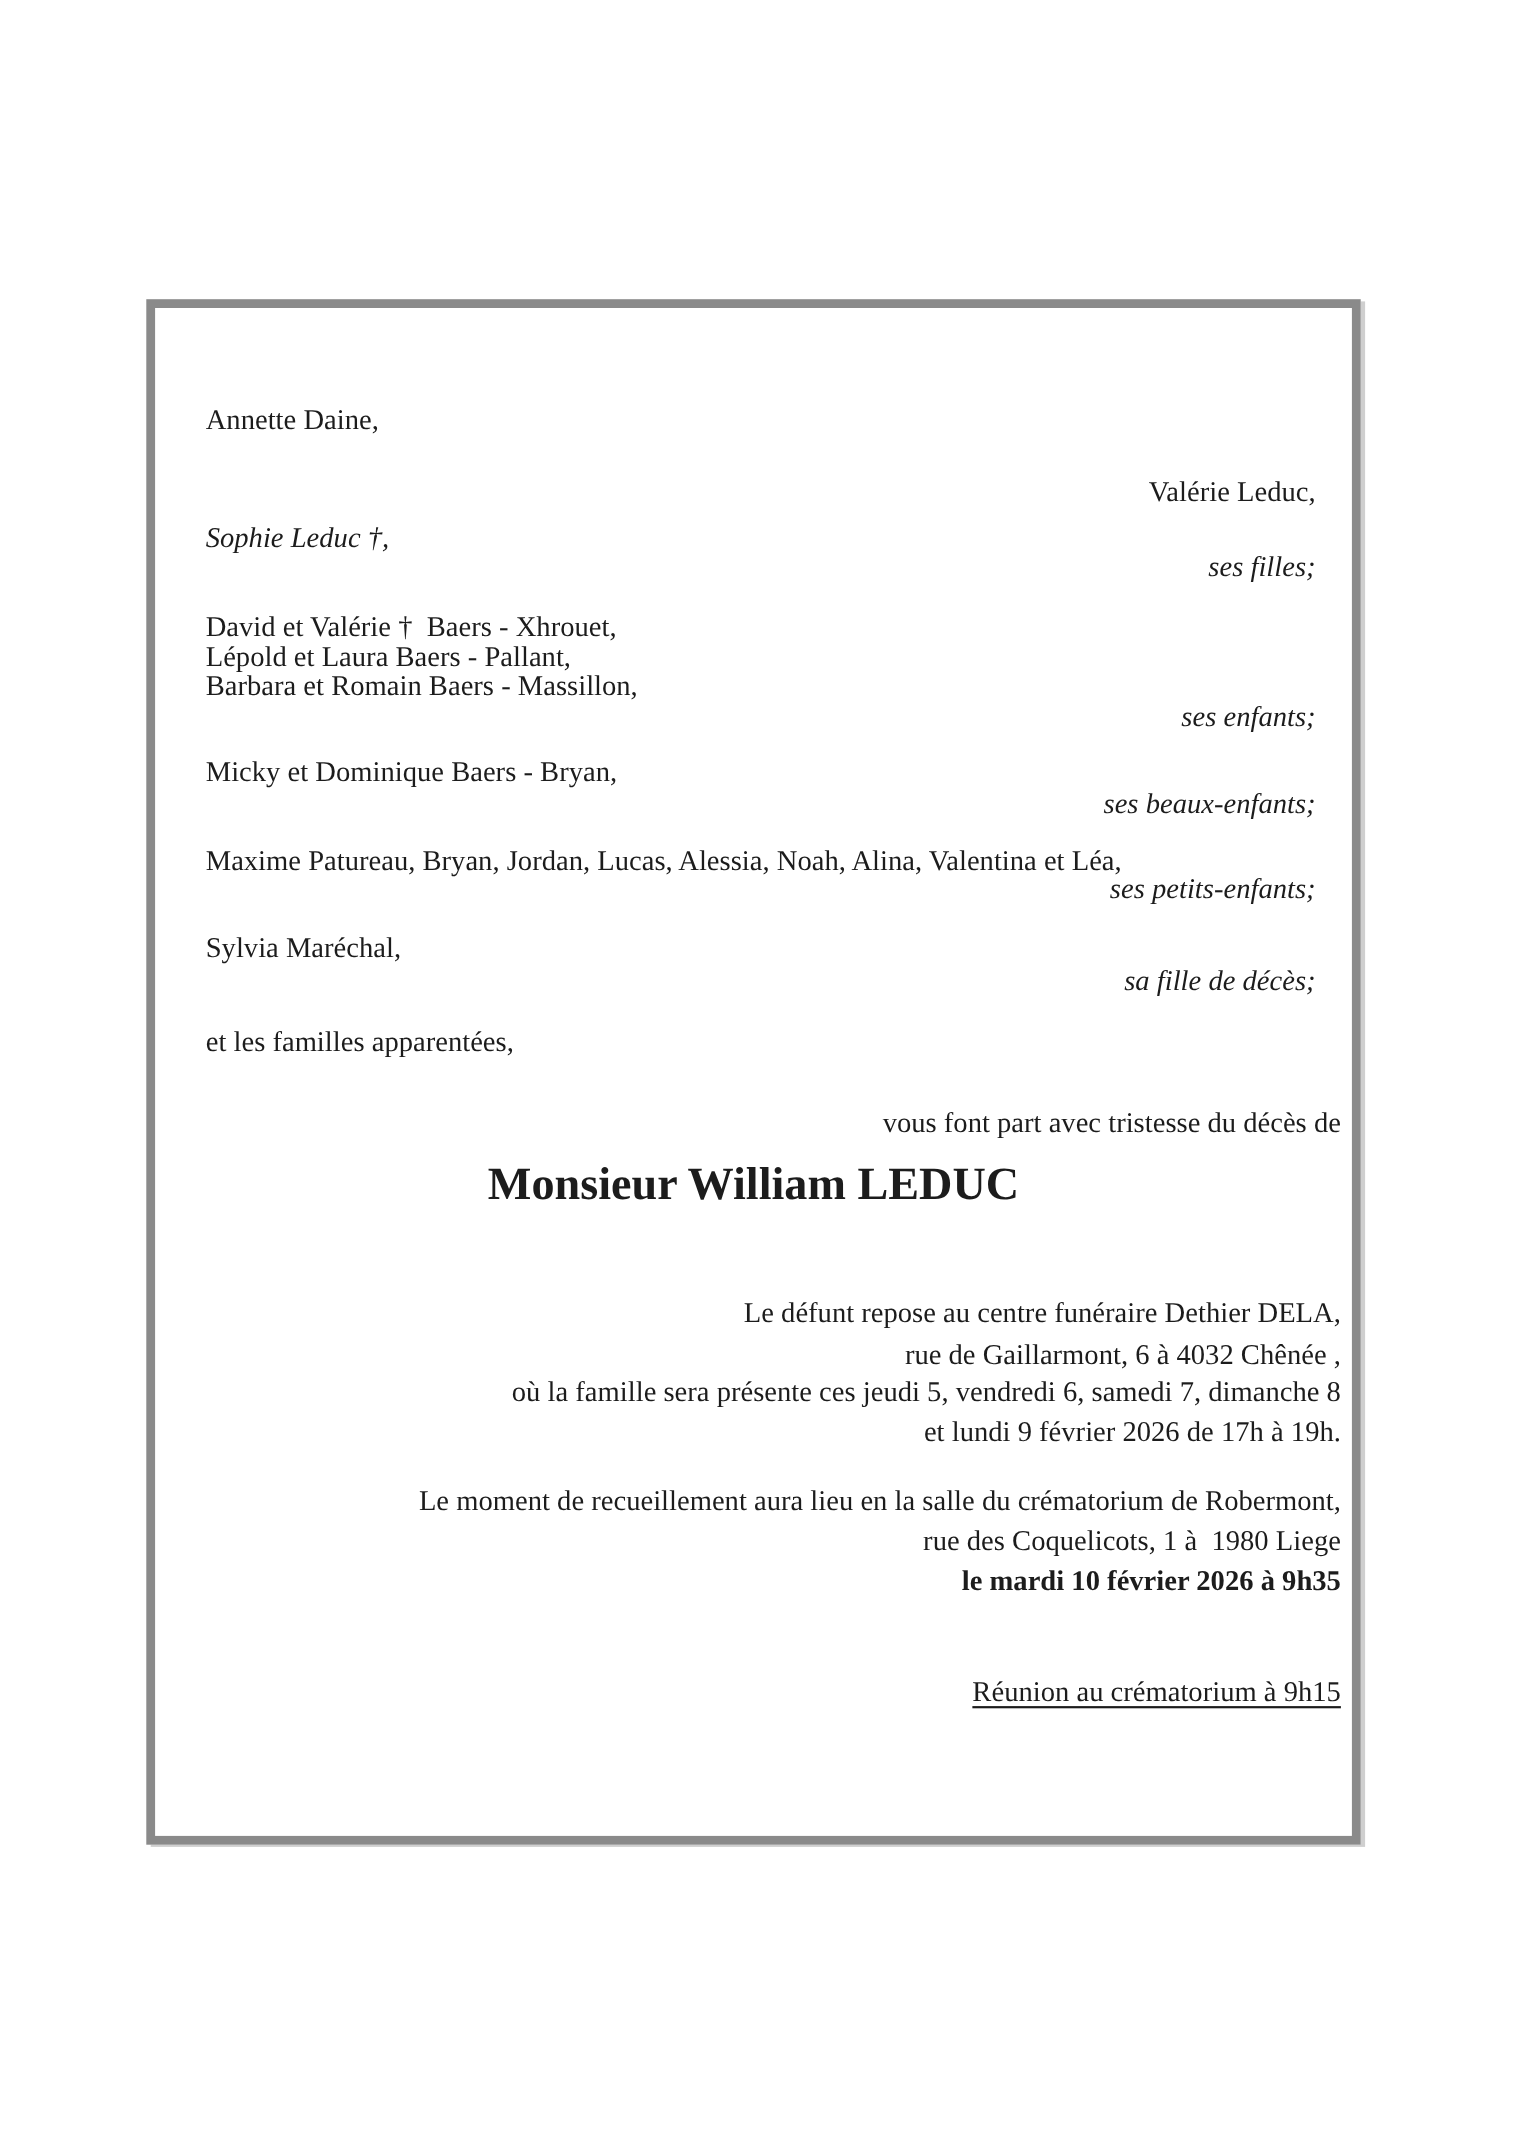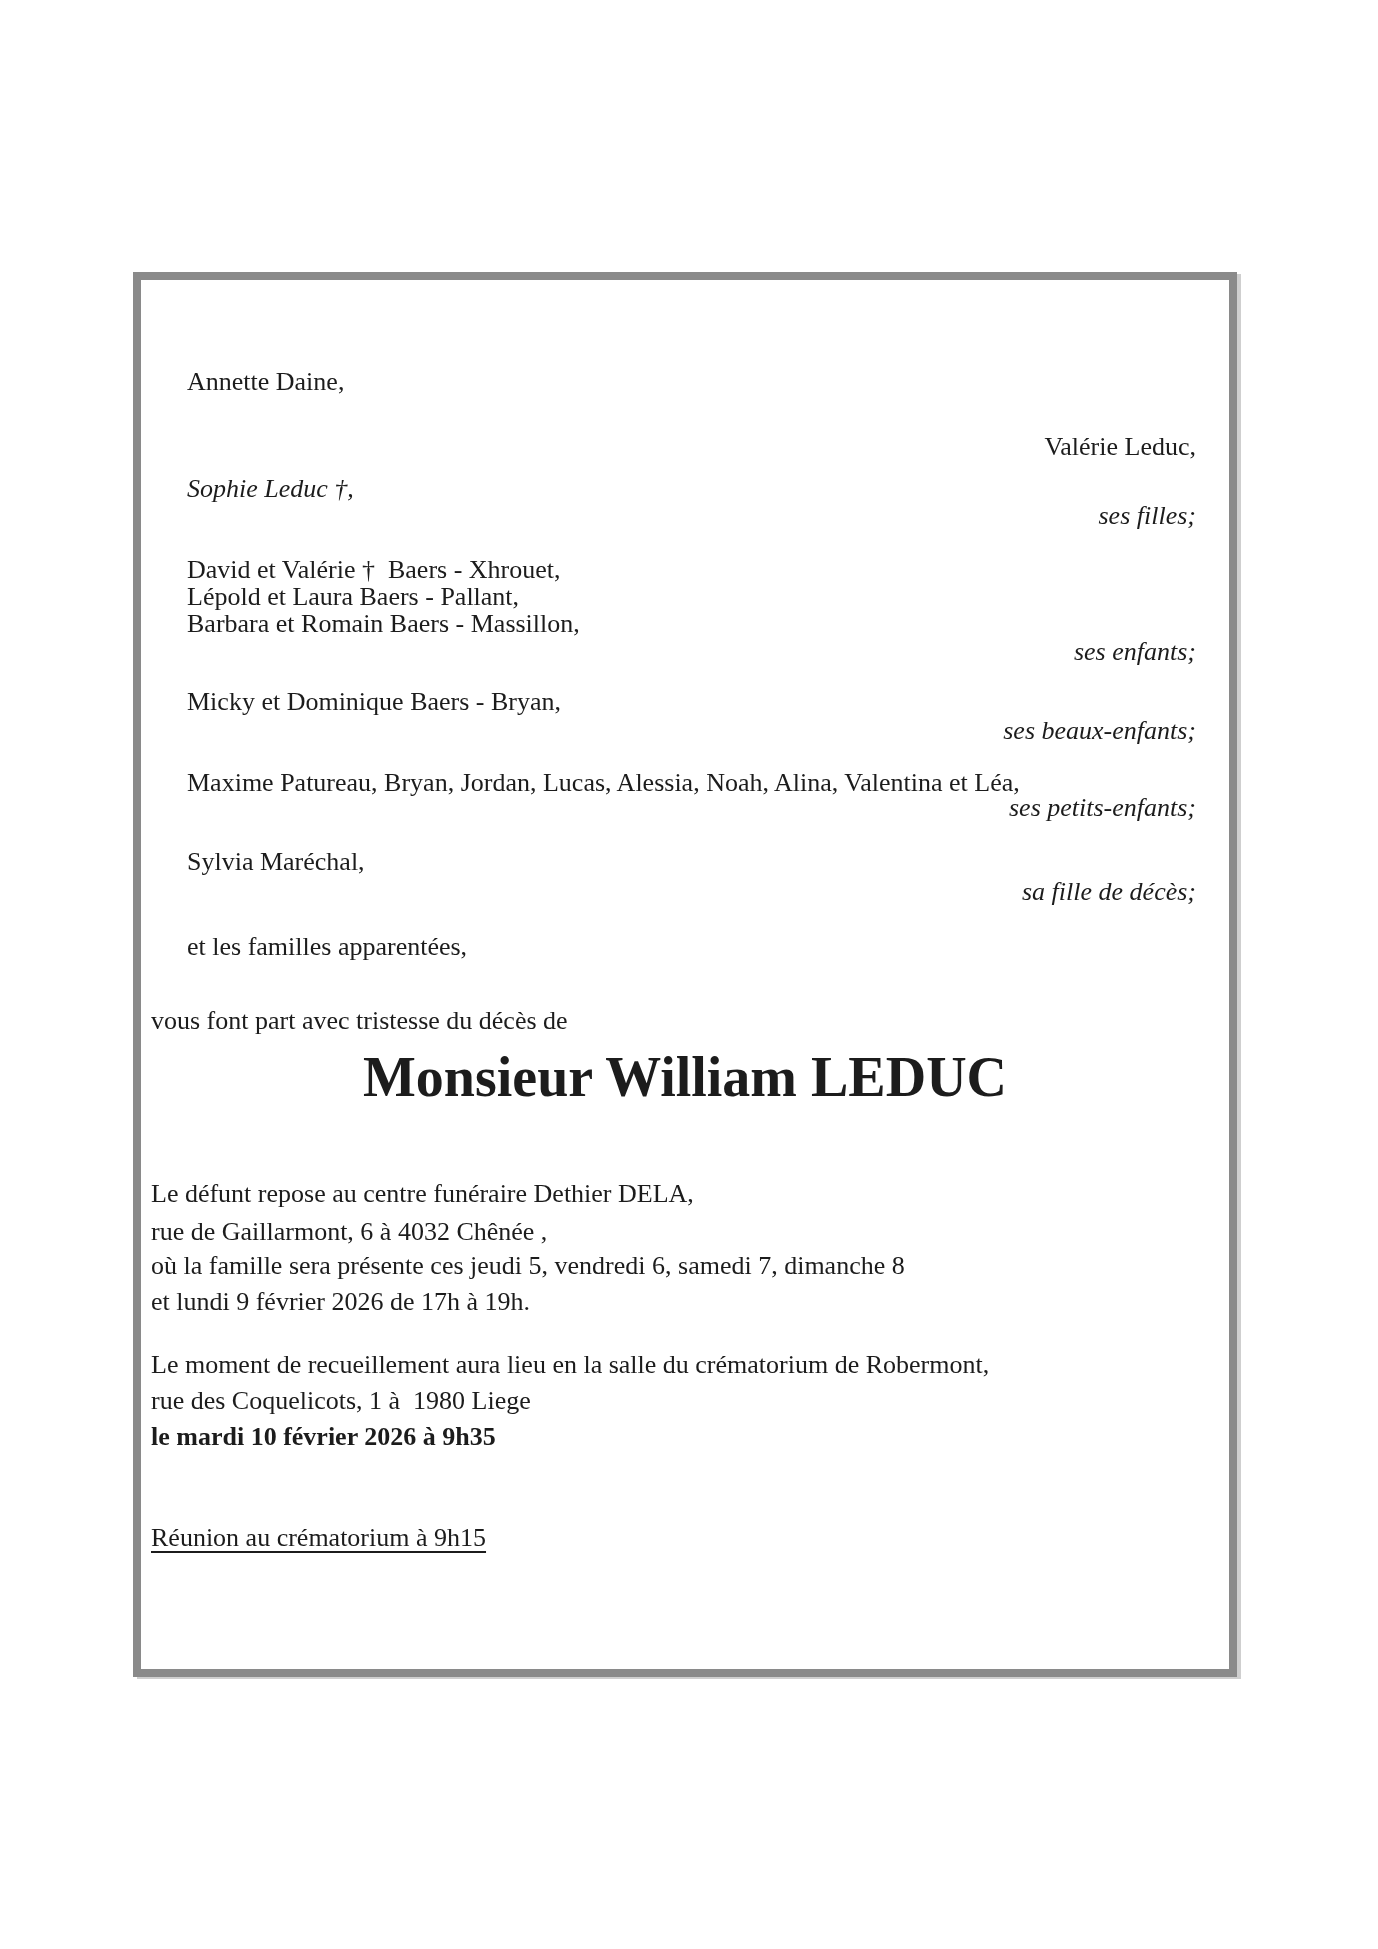--- a/index.html
+++ b/index.html
@@ -23,25 +23,25 @@
   .line {
     position:absolute;
     left:0; width:100%;
     padding:0 33px 0 46px;
     font-size:26px;
     line-height:30px;
     white-space:pre-wrap;
   }
   .l-left  { text-align:left; }
   .l-right { text-align:right; font-style:italic; }
-  .l-center{ text-align:left; padding:0 10px; }
+  .l-center{ text-align:right; padding:0 10px; }
   .title-line {
     position:absolute; left:0; width:100%;
     text-align:center;
-    font-size:56px; line-height:62px;
+    font-size:42px; line-height:62px;
     font-weight:bold;
   }
   .bold { font-weight:bold; }
   .underline { text-decoration:underline; text-underline-offset:5px; }
 
   
   .y-annette  { top:87px; }   .y-epouse   { top:114px; }
   .y-valerie  { top:152px;text-align:right; }  .y-sophie   { top:194px;font-style:italic; }  .y-filles   { top:221px; }
   .y-david    { top:275px; }  .y-lepold   { top:302px; }  .y-barbara  { top:329px; }
   .y-enfants  { top:357px; }

